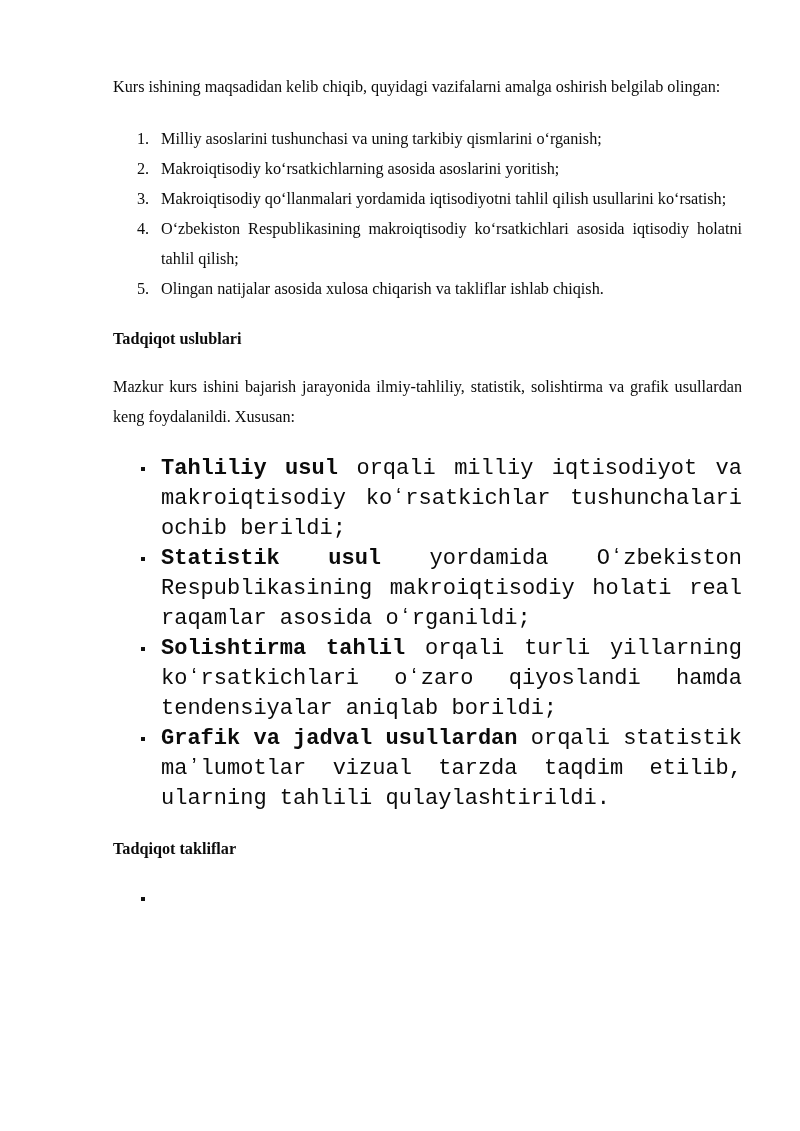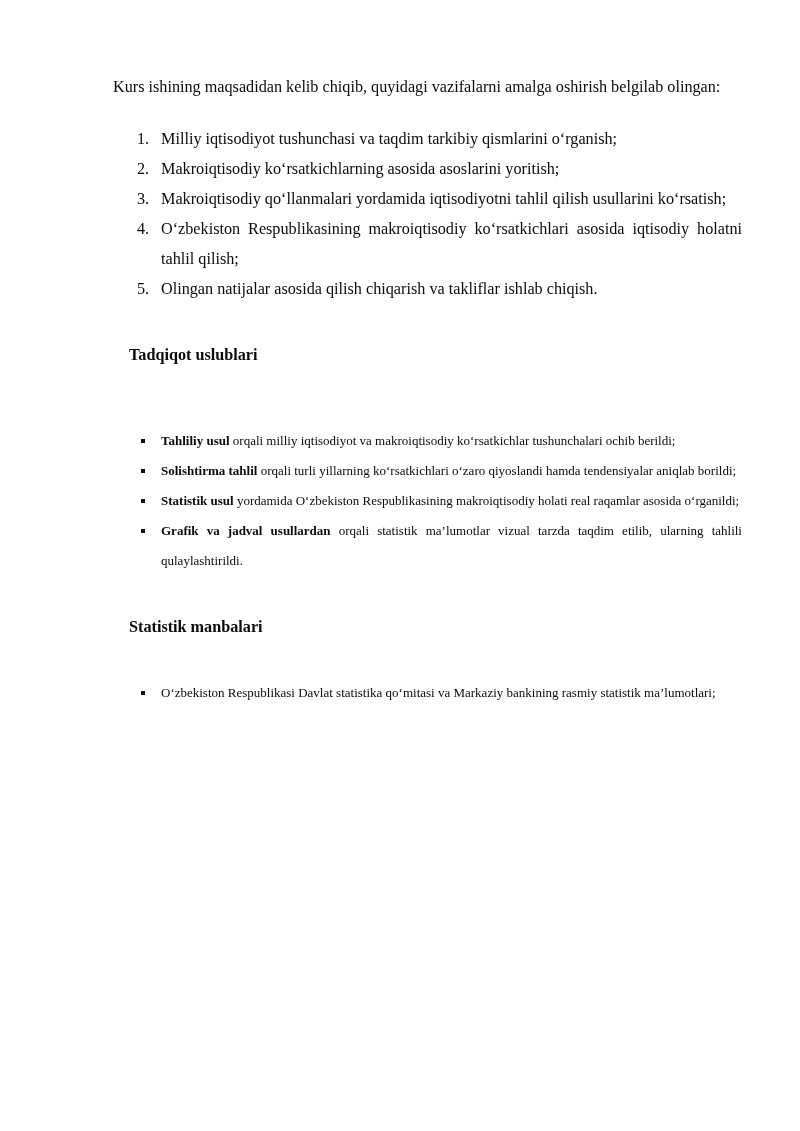--- a/index.html
+++ b/index.html
@@ -35,21 +35,21 @@
     hyphens: none;
   }
   .para.intro { margin-bottom: 0; }
 
   
   .heading {
     font-size: 16.2px;
     line-height: 30px;
     font-weight: bold;
     text-align: left;
-    margin: 16px;
+    margin: 0;
   }
 
   
   .gap-22 { height: 22px; }
   .gap-20 { height: 20px; }
   .gap-18 { height: 18px; }
 
   
   ol.num-list {
     margin: 0;
@@ -77,25 +77,26 @@
 
   
   ul.bul-list {
     margin: 0;
     padding: 0;
     list-style: none;
   }
   ul.bul-list > li {
     position: relative;
     padding-left: 48px;
-    font-size: 13px;
+    font-size: 22px;
     line-height: 30px;
     text-align: justify;
     text-justify: inter-word;
     margin: 0;
+    font-family: Liberation Mono, monospace;
   }
   ul.bul-list > li .bullet {
     position: absolute;
     left: 28px;
     top: 13px;
     width: 3.5px;
     height: 3.5px;
     background: #111111;
   }
   .lead {
@@ -110,78 +111,75 @@
 <div class="page">
   <div class="content">
 
     <p class="para intro">Kurs ishining maqsadidan kelib chiqib, quyidagi vazifalarni amalga oshirish belgilab olingan:</p>
 
     <div class="gap-22"></div>
 
     <ol class="num-list">
       <li>
         <span class="marker">1.</span>
-        <span class="txt">Milliy iqtisodiyot tushunchasi va taqdim tarkibiy qismlarini oʻrganish;</span>
+        <span class="txt">Milliy asoslarini tushunchasi va uning tarkibiy qismlarini oʻrganish;</span>
       </li>
       <li>
         <span class="marker">2.</span>
         <span class="txt">Makroiqtisodiy koʻrsatkichlarning asosida asoslarini yoritish;</span>
       </li>
       <li>
         <span class="marker">3.</span>
         <span class="txt">Makroiqtisodiy qoʻllanmalari yordamida iqtisodiyotni tahlil qilish usullarini koʻrsatish;</span>
       </li>
       <li>
         <span class="marker">4.</span>
         <span class="txt">Oʻzbekiston Respublikasining makroiqtisodiy koʻrsatkichlari asosida iqtisodiy holatni tahlil qilish;</span>
       </li>
       <li>
         <span class="marker">5.</span>
-        <span class="txt">Olingan natijalar asosida qilish chiqarish va takliflar ishlab chiqish.</span>
+        <span class="txt">Olingan natijalar asosida xulosa chiqarish va takliflar ishlab chiqish.</span>
       </li>
     </ol>
 
     <div class="gap-20"></div>
 
     <p class="heading">Tadqiqot uslublari</p>
 
     <div class="gap-18"></div>
 
+    <p class="para">Mazkur kurs ishini bajarish jarayonida ilmiy-tahliliy, statistik, solishtirma va grafik usullardan keng foydalanildi. Xususan:</p>
 
     <div class="gap-22"></div>
 
     <ul class="bul-list">
       <li>
         <span class="bullet"></span>
         <span class="lead">Tahliliy usul</span><span class="txt"> orqali milliy iqtisodiyot va makroiqtisodiy koʻrsatkichlar tushunchalari ochib berildi;</span>
       </li>
       <li>
         <span class="bullet"></span>
-        <span class="lead">Solishtirma tahlil</span><span class="txt"> orqali turli yillarning koʻrsatkichlari oʻzaro qiyoslandi hamda tendensiyalar aniqlab borildi;</span>
+        <span class="lead">Statistik usul</span><span class="txt"> yordamida Oʻzbekiston Respublikasining makroiqtisodiy holati real raqamlar asosida oʻrganildi;</span>
       </li>
       <li>
         <span class="bullet"></span>
-        <span class="lead">Statistik usul</span><span class="txt"> yordamida Oʻzbekiston Respublikasining makroiqtisodiy holati real raqamlar asosida oʻrganildi;</span>
+        <span class="lead">Solishtirma tahlil</span><span class="txt"> orqali turli yillarning koʻrsatkichlari oʻzaro qiyoslandi hamda tendensiyalar aniqlab borildi;</span>
       </li>
       <li>
         <span class="bullet"></span>
         <span class="lead">Grafik va jadval usullardan</span><span class="txt"> orqali statistik maʼlumotlar vizual tarzda taqdim etilib, ularning tahlili qulaylashtirildi.</span>
       </li>
     </ul>
 
     <div class="gap-20"></div>
 
-    <p class="heading">Statistik manbalari</p>
+    <p class="heading">Tadqiqot takliflar</p>
 
     <div class="gap-20"></div>
 
     <ul class="bul-list">
       <li>
         <span class="bullet"></span>
       </li>
-      <li>
-        <span class="bullet"></span>
-        <span class="txt">Oʻzbekiston Respublikasi Davlat statistika qoʻmitasi va Markaziy bankining rasmiy statistik maʼlumotlari;</span>
-      </li>
     </ul>
 
   </div>
 </div>
 
 </body></html>

